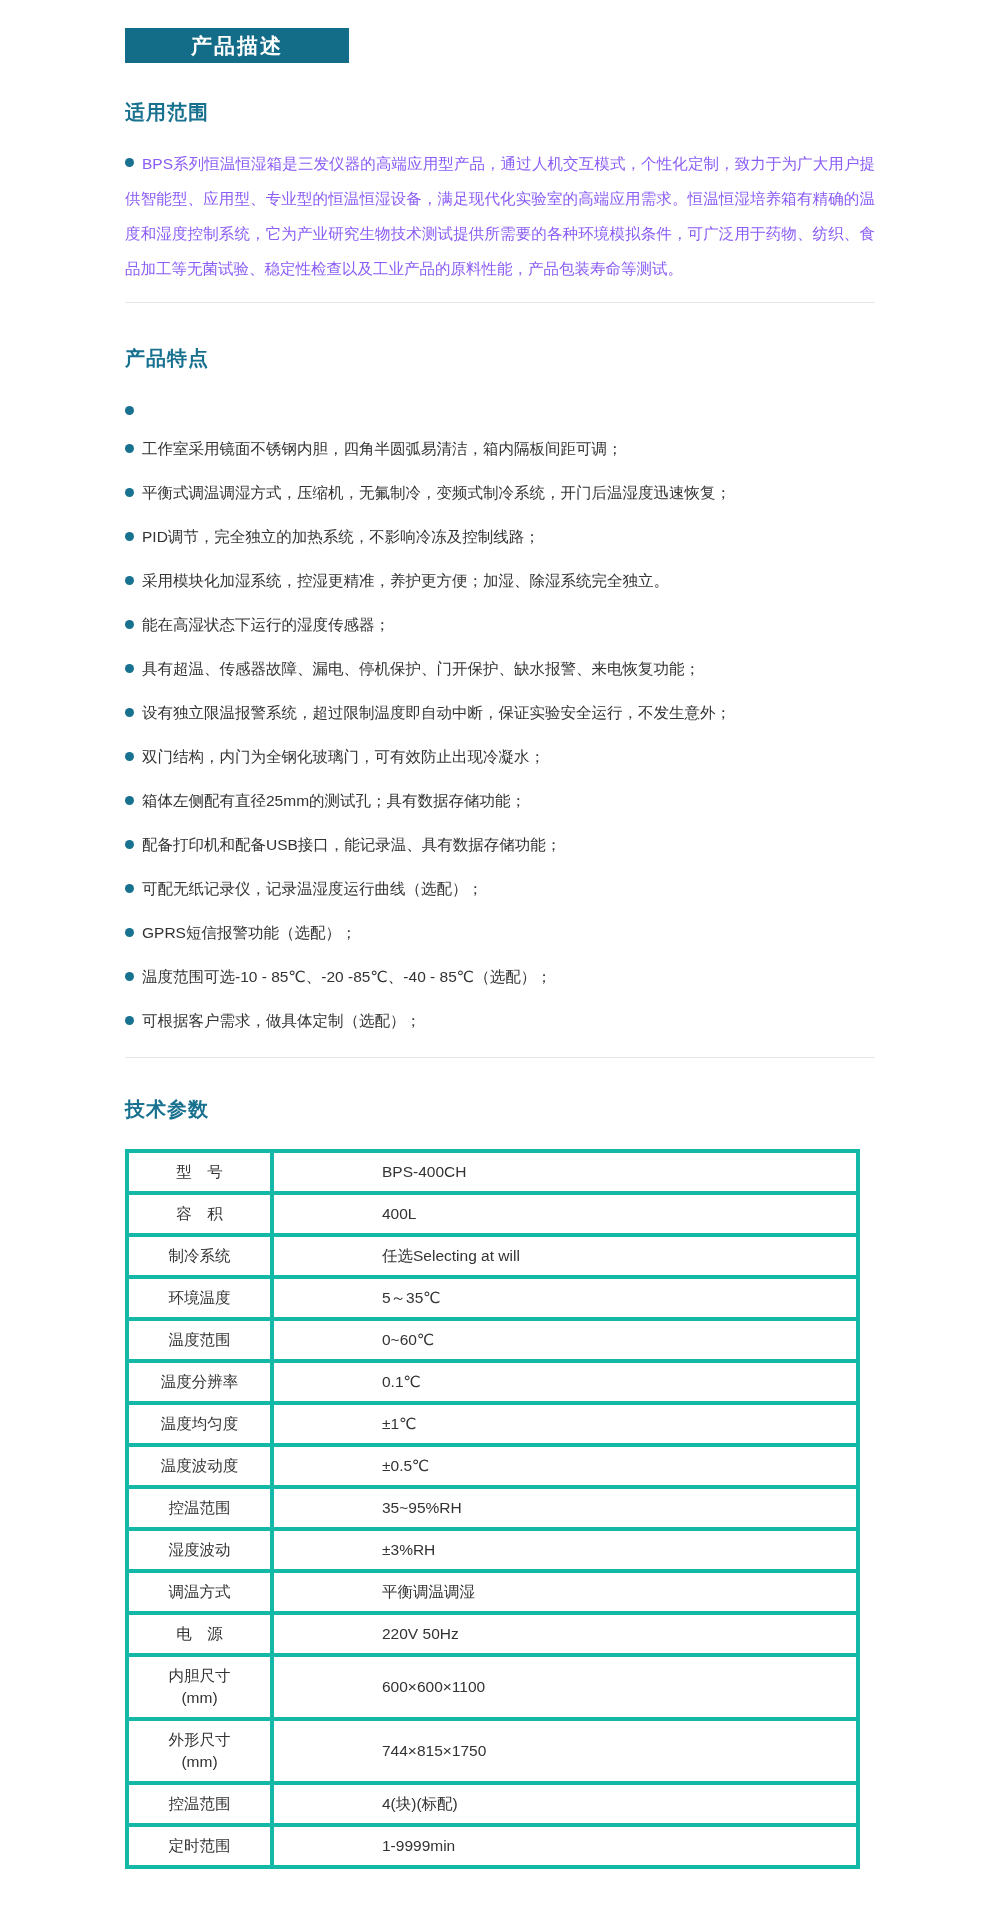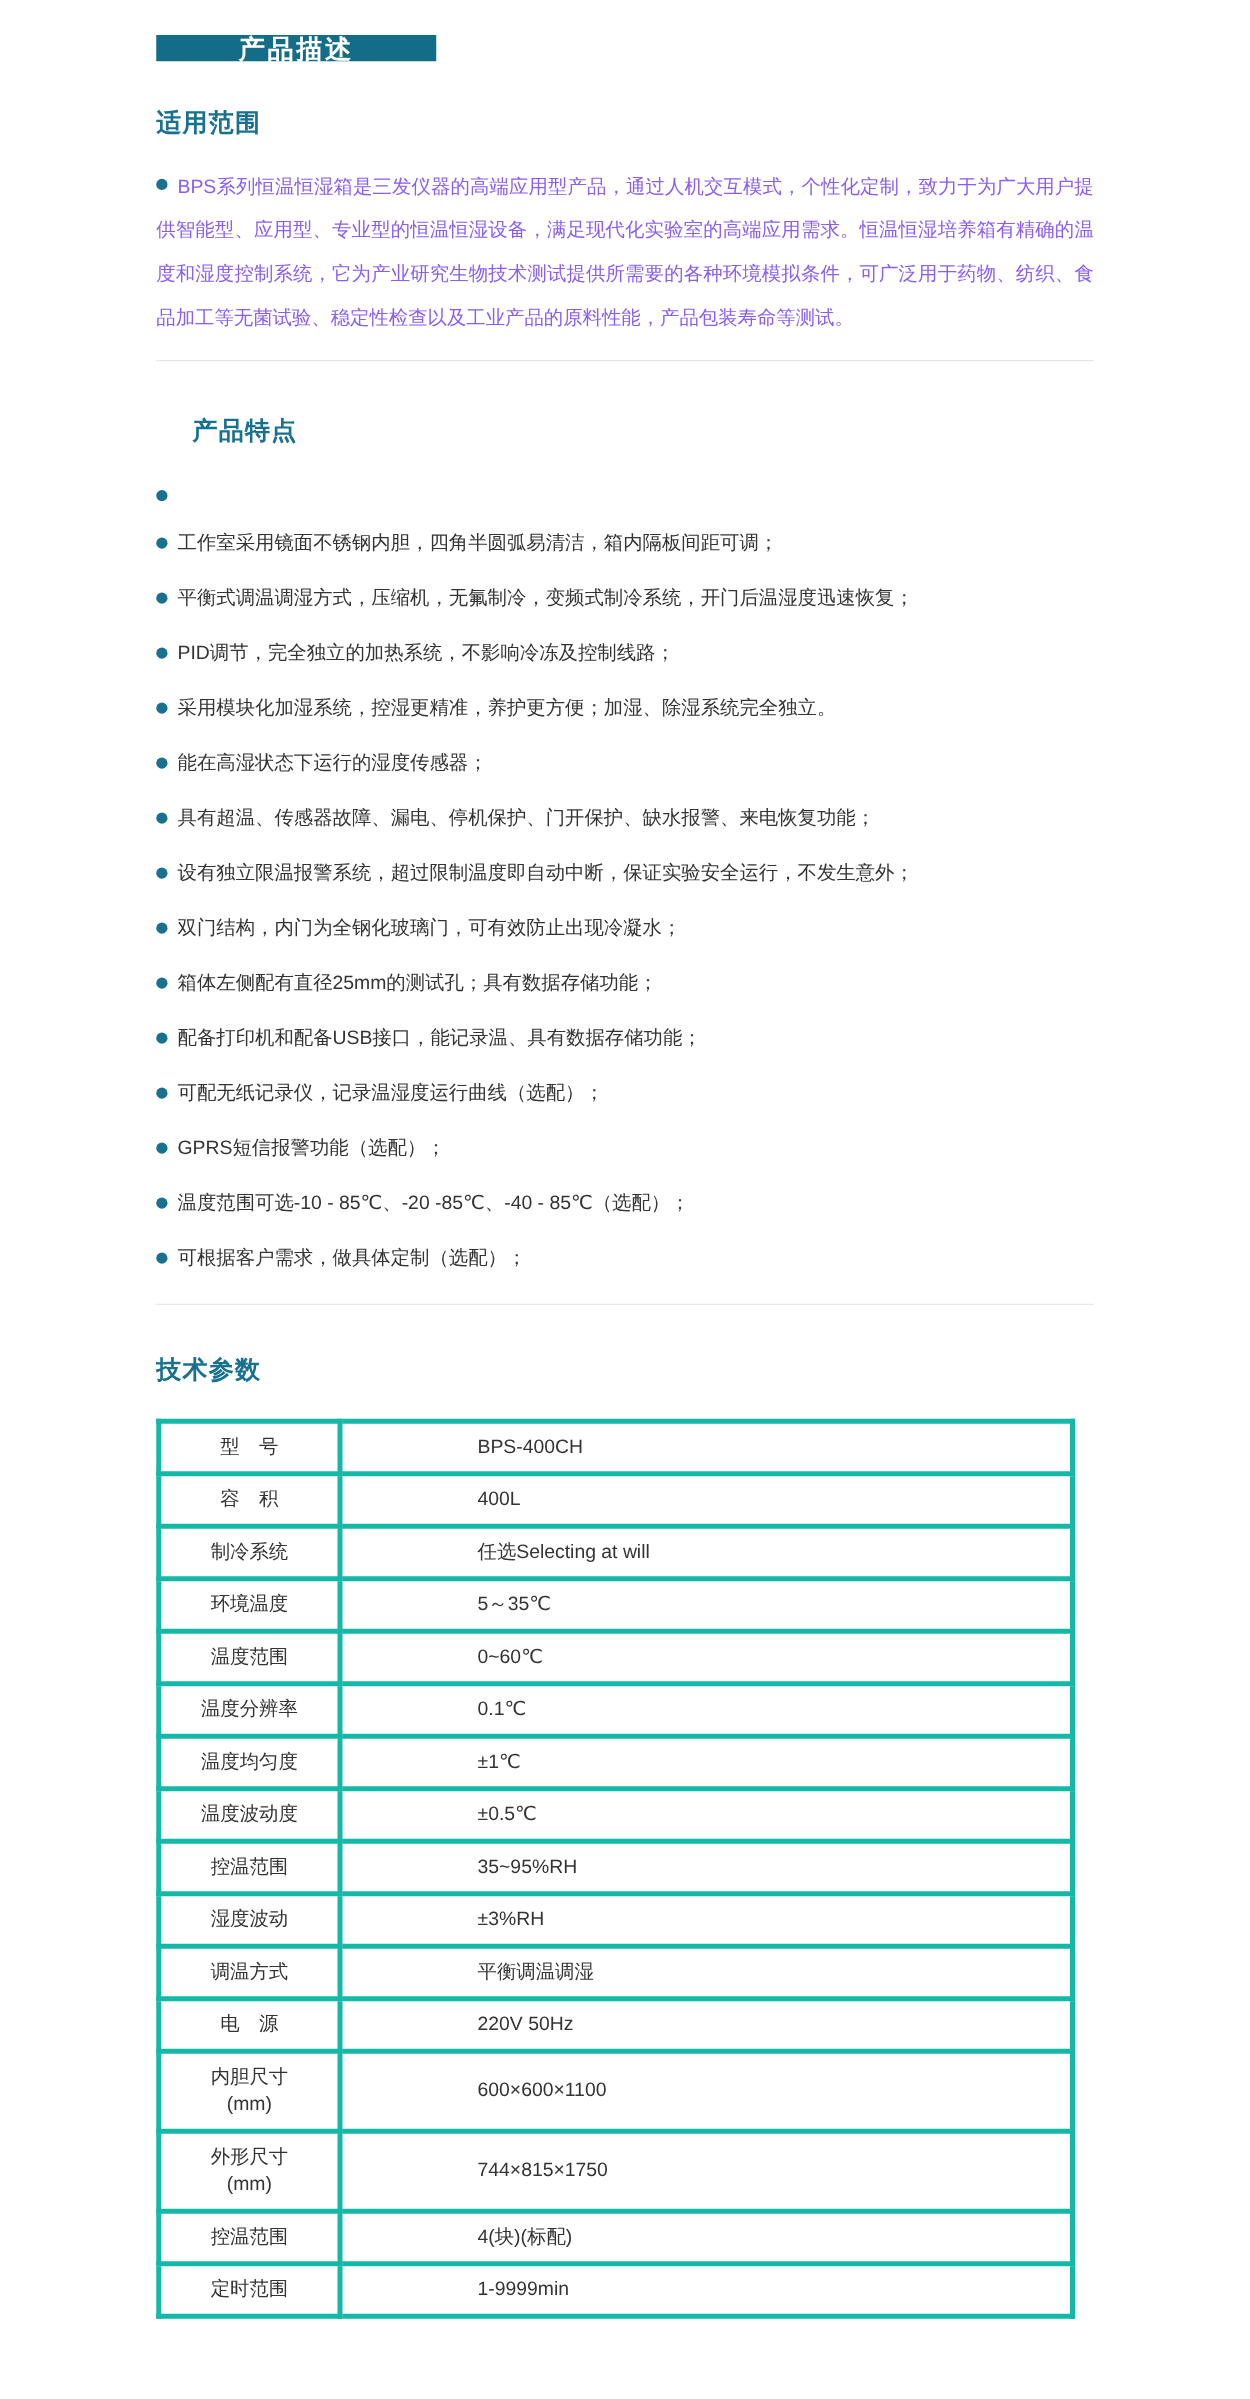--- a/index.html
+++ b/index.html
@@ -9,40 +9,40 @@
     min-height: 1919px;
     font-family: "Liberation Sans", "DejaVu Sans", sans-serif;
     color: #333333;
   }
   .content { width: 750px; margin-left: 125px; }
 
   
   .banner {
     margin-top: 28px;
     width: 224px;
-    height: 21px;
+    height: 35px;
     background: #136c88;
     color: #ffffff;
     font-size: 21px;
     font-weight: 700;
     display: flex;
     align-items: center;
     justify-content: center;
     letter-spacing: 2px;
   }
 
   
   .section-heading {
     font-size: 20px;
     font-weight: 700;
     color: #17718f;
     letter-spacing: 1px;
   }
   .h-scope    { margin-top: 36px; }
-  .h-features { margin-top: 42px; margin-left: 29px; }
+  .h-features { margin-top: 42px; }
   .h-specs    { margin-top: 38px; }
 
   
   .scope-para {
     margin-top: 20px;
     font-size: 15.5px;
     line-height: 35px;
     text-align: justify;
     color: #8b5cf6;
   }

